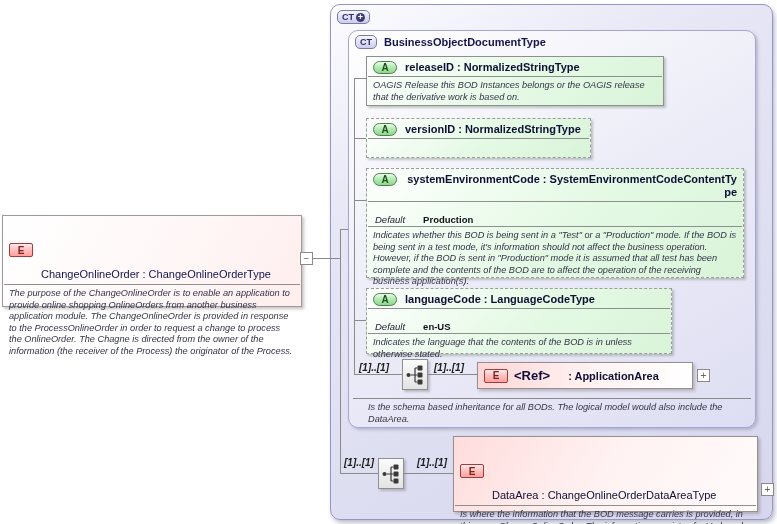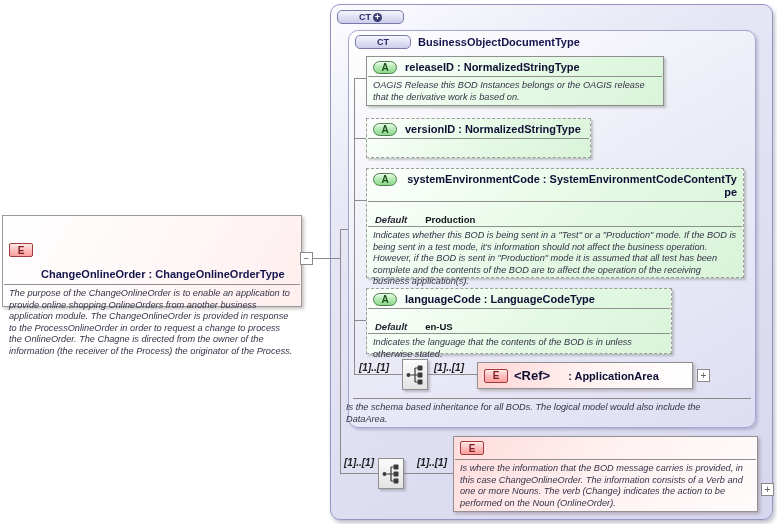--- a/index.html
+++ b/index.html
@@ -31,31 +31,31 @@
     box-shadow:2px 2px 2px rgba(110,130,110,.4);
   }
   .attr.solid  { border:1px solid #8f8f8f; }
   .attr.dashed { border:1px dashed #9c9c9c; }
   .attr-head { display:flex; align-items:flex-start; gap:8px; padding:4px 6px 2px; }
   .attr-title { font-weight:bold; font-size:11px; color:#0f0f35; line-height:13px; }
   .attr-title.centered { flex:1; text-align:right; word-break:break-all; }
   .sep { height:0; border-top:1px solid #8f8f8f; margin:0 1px; }
   .desc { font-style:italic; font-size:9.2px; line-height:11.5px; color:#333347; padding:3px 6px 4px; flex:1; }
   .defrow { display:flex; gap:18px; padding:1px 8px; align-items:baseline; }
-  .deflabel { font-style:italic; font-size:9.5px; color:#222230;font-weight:bold; }
+  .deflabel { font-style:italic; font-size:9.5px; color:#222230; }
   .defval { font-weight:bold; font-size:9.5px; color:#101018;margin-top:11px; }
 
   .badge { display:inline-flex; justify-content:center; align-items:center; flex:none; }
   .badge-e { width:24px; height:14px; border:1px solid #a23b3b; border-radius:2px;
     background:linear-gradient(180deg,#ffeaea 0%,#ffc2c2 45%,#ff9f9f 100%);
     color:#7c1f1f; font-weight:bold; font-size:10px; }
   .badge-a { width:24px; height:13px; border:1px solid #4f7f4f; border-radius:7px;
     background:linear-gradient(180deg,#eafcea 0%,#b9ecb9 40%,#8cd88c 100%);
     color:#1e4f1e; font-weight:bold; font-size:10px; }
-  .badge-ct { height:14px; padding:0 21px; border:1px solid #7a7aaa; border-radius:5px;
+  .badge-ct { height:14px; padding:0 4px; border:1px solid #7a7aaa; border-radius:5px;
     background:linear-gradient(180deg,#f6f6fd 0%,#ccccec 100%);
     color:#2c2c68; font-weight:bold; font-size:9px; display:inline-flex; align-items:center; gap:2px; }
   .ct-plus { width:9px; height:9px; border-radius:50%; background:#3e3e72; color:#ffffff;
     font-size:9px; line-height:8px; display:inline-flex; align-items:center; justify-content:center; font-weight:bold; }
 
   .handle { position:absolute; width:13px; height:13px; background:#ffffff; border:1px solid #8a8a8a;
     color:#606060; font-size:10px; line-height:10px; text-align:center; z-index:6;
     display:flex; align-items:center; justify-content:center; }
 
   .card { position:absolute; font-size:10px; font-weight:bold; font-style:italic; color:#1c1c1c; z-index:5; white-space:nowrap; }
@@ -69,21 +69,21 @@
   .apparea { display:flex; align-items:center; gap:6px; padding:0 6px;
     background:linear-gradient(90deg,#ffd6d6 0%,#fff3f3 55%,#ffffff 100%); }
   .apparea .nm { font-weight:bold; font-size:13px; color:#0f0f35; }
   .apparea .tp { font-weight:bold; font-size:11px; color:#0f0f35; margin-left:12px; }
   .dataarea { display:flex; flex-direction:column;
     background:linear-gradient(120deg,#ffdcdc 0%,#fff2f2 50%,#fffbfb 100%); }
   .elem-left { display:flex; flex-direction:column; z-index:5;
     background:linear-gradient(120deg,#ffffff 0%,#fff6f6 60%,#ffeeee 100%);
     border:1px solid #9a9a9a; box-shadow:2px 2px 3px rgba(130,120,120,.45); }
   .elem-head { display:flex; align-items:center; gap:8px; padding:4px 6px; }
-  .elem-title { font-weight:bold; font-size:11px; color:#14144d; white-space:nowrap;margin-top:48px; }
+  .elem-title { font-weight:normal; font-size:11px; color:#14144d; white-space:nowrap;margin-top:48px; }
 
   .note { position:absolute; font-style:italic; font-size:9.2px; line-height:11.5px; color:#333347; z-index:4; }
 </style>
 </head>
 <body>
 
 <div class="stage">
 
   <div class="abs bigbox" style="left:330px; top:4px; width:443px; height:516px;">
     <div class="ct-head">
@@ -176,37 +176,38 @@
   <div class="abs pinkbox apparea" style="left:477px; top:362px; width:216px; height:27px;">
     <span class="badge badge-e">E</span>
     <span class="nm">&lt;Ref&gt;</span>
     <span class="tp">: ApplicationArea</span>
   </div>
   <div class="handle" style="left:697px; top:369px;">
     <span>+</span>
   </div>
 
   <div class="line" style="left:353px; top:398px; width:398px; height:1px;"></div>
-  <div class="note" style="left:346px; top:402px; width:382px;font-style:italic;">Is the schema based inheritance for all BODs. The logical model would also include the DataArea.</div>
+  <div class="note" style="left:368px; top:402px; width:382px;font-style:italic;">Is the schema based inheritance for all BODs. The logical model would also include the DataArea.</div>
 
   <span class="card" style="left:344px; top:457px;">[1]..[1]</span>
   <div class="seqicon" style="left:378px; top:458px;">
     <svg width="20" height="22" viewBox="0 0 20 22">
       <circle cx="3.5" cy="11" r="2" fill="#3a3a3a"></circle>
       <path d="M5.5 11 H10 M10 4 V18 M10 4 H12.5 M10 11 H12.5 M10 18 H12.5" stroke="#3a3a3a" stroke-width="1.2" fill="none"></path>
       <rect x="12.5" y="1.5" width="5" height="5" rx="1" fill="#3a3a3a"></rect>
       <rect x="12.5" y="8.5" width="5" height="5" rx="1" fill="#3a3a3a"></rect>
       <rect x="12.5" y="15.5" width="5" height="5" rx="1" fill="#3a3a3a"></rect>
     </svg>
   </div>
   <span class="card" style="left:417px; top:457px;">[1]..[1]</span>
 
   <div class="abs pinkbox dataarea" style="left:453px; top:436px; width:305px; height:76px;">
     <div class="elem-head">
       <span class="badge badge-e">E</span>
+      <span class="elem-title" style="color:#0f0f35;">DataArea : ChangeOnlineOrderDataAreaType</span>
     </div>
     <div class="sep"></div>
     <div class="desc">Is where the information that the BOD message carries is provided, in this case ChangeOnlineOrder. The information consists of a Verb and one or more Nouns. The verb (Change) indicates the action to be performed on the Noun (OnlineOrder).</div>
   </div>
   <div class="handle" style="left:761px; top:483px;">
     <span>+</span>
   </div>
 
   <div class="abs elem-left" style="left:2px; top:215px; width:300px; height:92px;">
     <div class="elem-head">

